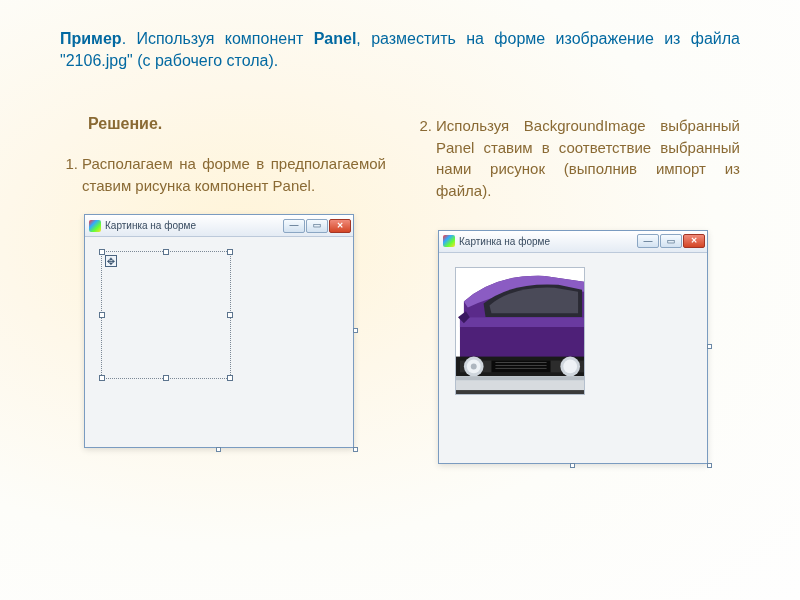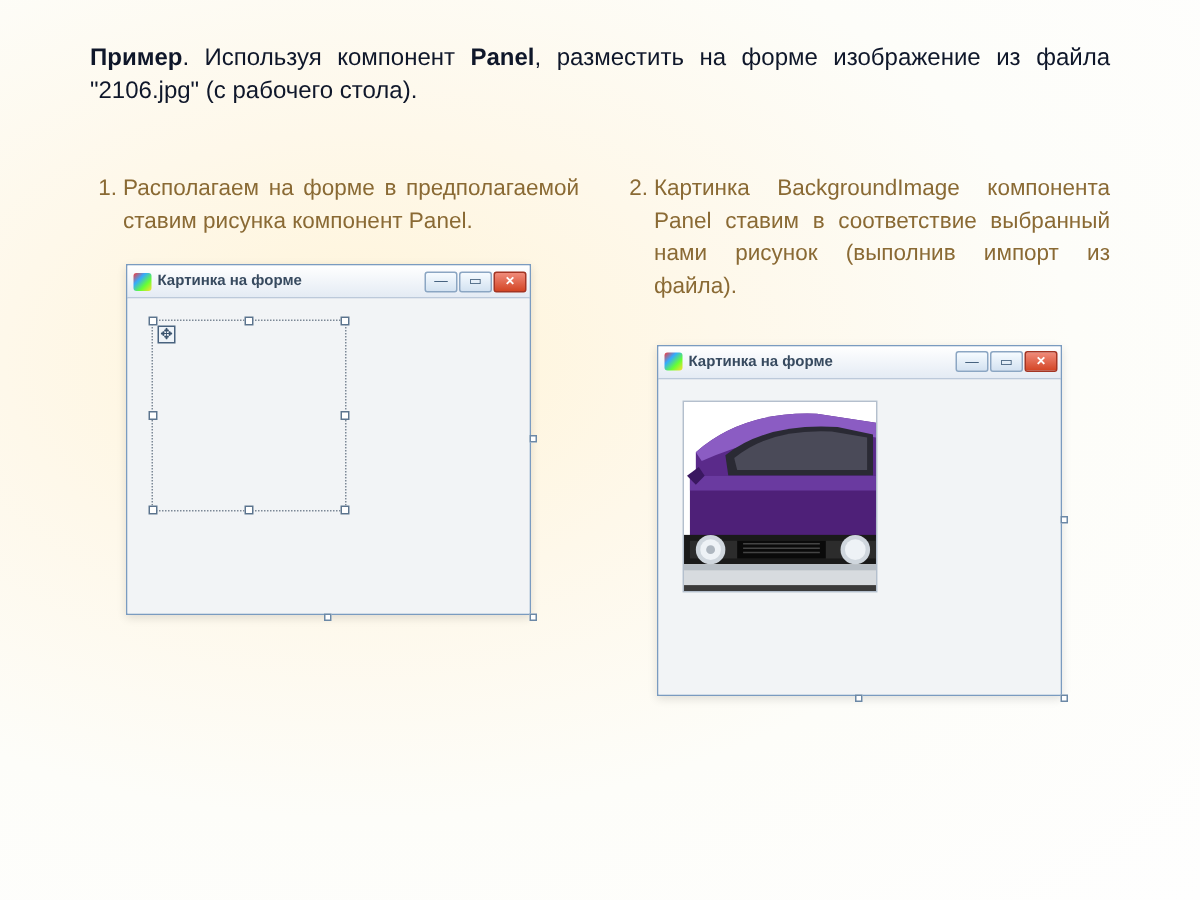--- a/index.html
+++ b/index.html
@@ -9,21 +9,21 @@
     font-family: Arial, sans-serif;
     background: radial-gradient(ellipse at 30% 40%, #fff4d8 0%, #fef8ea 30%, #fdfdf9 60%, #fefefe 100%);
     padding: 28px 60px 0 60px;
     color: #4a3818;
     overflow: hidden;
   }
   .intro {
     font-size: 16px;
     line-height: 1.4;
     text-align: justify;
-    color: #0f172a;
+    color: #0369a1;
     margin-bottom: 42px;
   }
   .intro .lead { font-weight: bold; }
   .intro .b { font-weight: bold; }
   .columns {
     display: flex;
     gap: 28px;
   }
   .col {
     flex: 1;
@@ -73,21 +73,20 @@
     width: 12px; height: 12px;
     background: linear-gradient(135deg,#f33,#3af,#6f3,#fd3);
     border-radius: 2px;
     margin-right: 4px;
     flex-shrink: 0;
   }
   .titlebar .title-text {
     color: #374a5f;
     flex: 1;
     white-space: nowrap;
-    font-weight: bold;
   }
   .winbtns { display: flex; gap: 1px; }
   .winbtn {
     width: 22px; height: 14px;
     border: 1px solid #8ba6c3;
     border-radius: 2px;
     background: linear-gradient(#f6fbff,#d3e2f1);
     display: flex; align-items: center; justify-content: center;
     color: #31506f;
     font-size: 9px; line-height: 1;
@@ -164,20 +163,21 @@
 </head>
 <body>
 
 <div class="intro">
   <span class="lead">Пример</span><span>. Используя компонент </span><span class="b">Panel</span><span>, разместить на форме изображение из файла "2106.jpg" (с рабочего стола).</span>
 </div>
 
 <div class="columns">
 
   <div class="col">
+    <div class="solution-heading">Решение.</div>
     <div class="step">
       <div class="step-num">1.</div>
       <div class="step-text">
         <span>Располагаем на форме в предполагаемой ставим рисунка компонент </span><span class="b">Panel</span><span>.</span>
       </div>
     </div>
 
     <div class="form-tracker" style="margin-top:6px;">
       <div class="window">
         <div class="titlebar">
@@ -213,21 +213,21 @@
         <div class="tracker-dot td-right"></div>
         <div class="tracker-dot td-br"></div>
       </div>
     </div>
   </div>
 
   <div class="col">
     <div class="step" style="margin-top:0;">
       <div class="step-num">2.</div>
       <div class="step-text">
-        <span>Картинка </span><span class="b">BackgroundImage</span><span> компонента </span><span class="b">Panel</span><span> ставим в соответствие выбранный нами рисунок (выполнив импорт из файла).</span>
+        <span>Используя </span><span class="b">BackgroundImage</span><span> выбранный </span><span class="b">Panel</span><span> ставим в соответствие выбранный нами рисунок (выполнив импорт из файла).</span>
       </div>
     </div>
 
     <div class="form-tracker" style="margin-top:28px;">
       <div class="window">
         <div class="titlebar">
           <div class="app-icon"></div>
           <div class="title-text">Картинка на форме</div>
           <div class="winbtns">
             <div class="winbtn">

